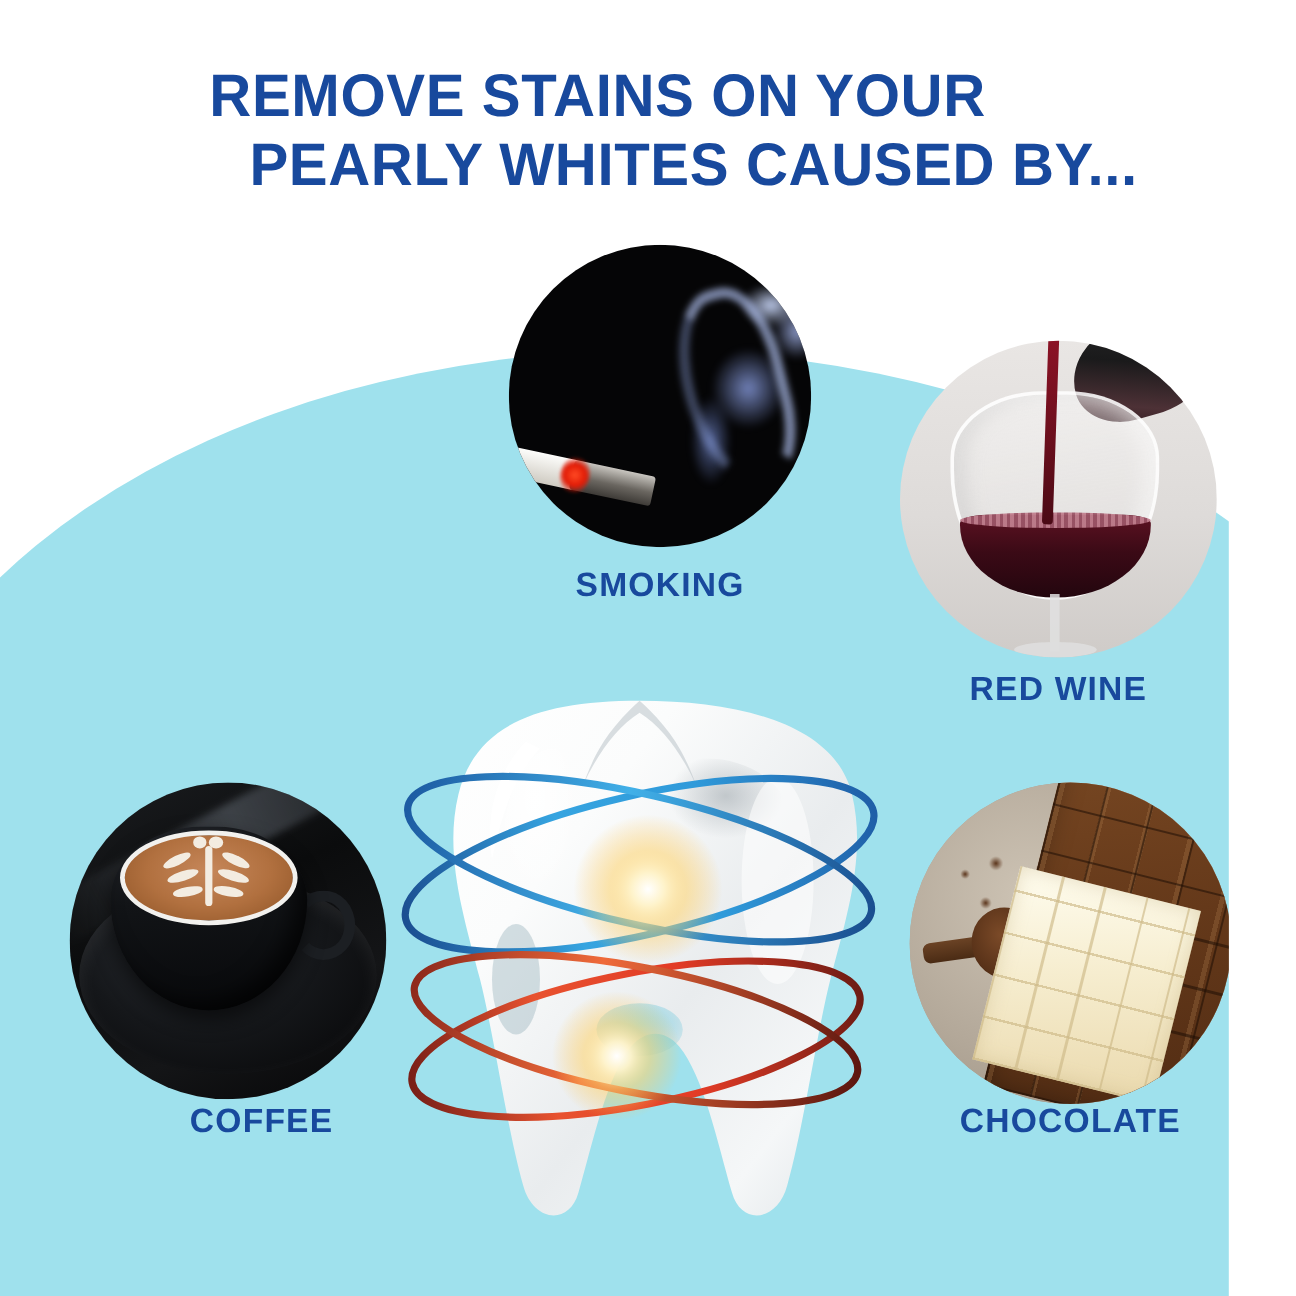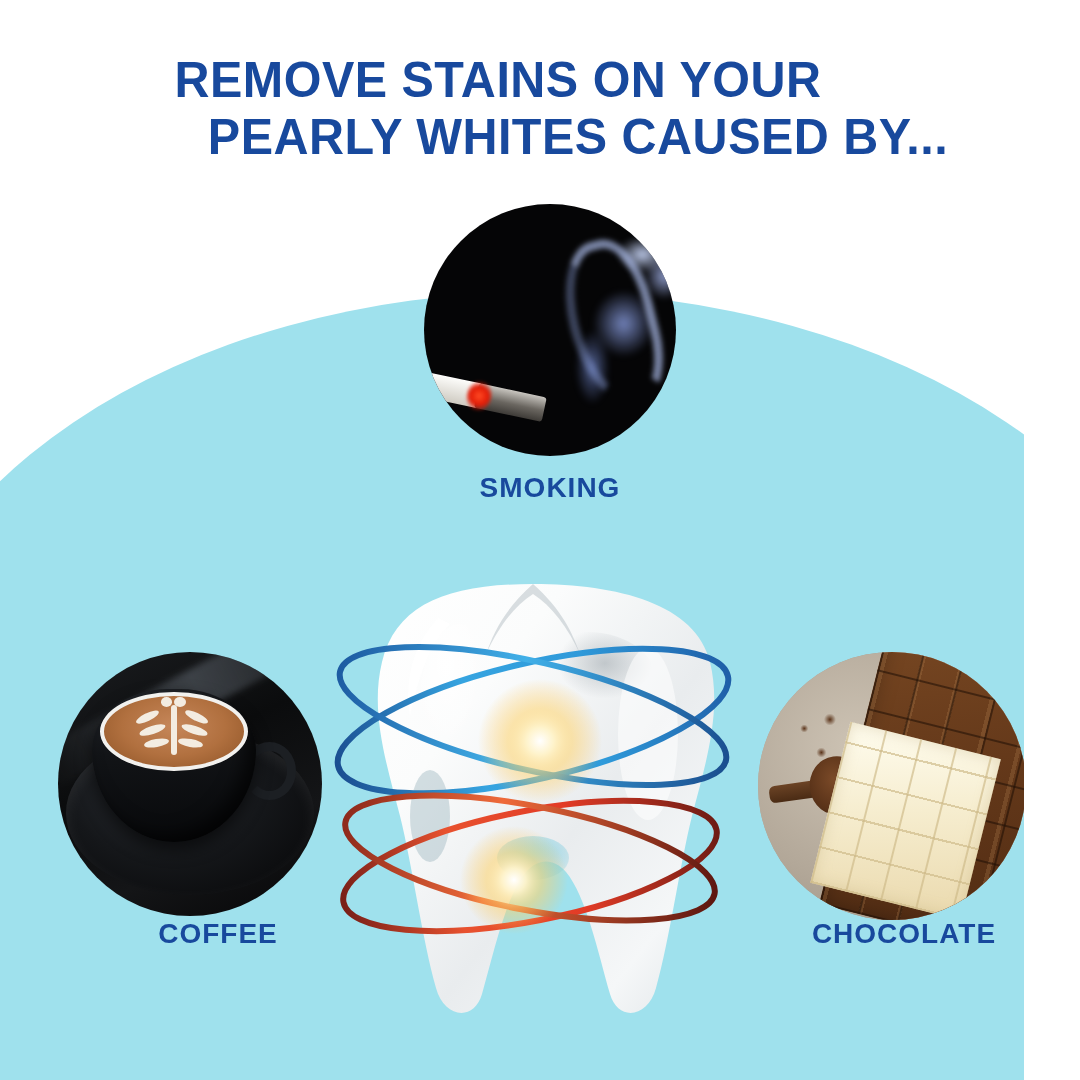--- a/index.html
+++ b/index.html
@@ -58,21 +58,21 @@
   
   #tile-tea       { left:90px;  top:288px; width:272px; height:272px; }
   #tile-tea .cap  { top:282px; }
   #tile-smoking   { left:424px; top:204px; width:252px; height:252px; }
   #tile-smoking .cap { top:268px; }
   #tile-wine      { left:750px; top:284px; width:264px; height:264px; }
   #tile-wine .cap { top:274px; }
   #tile-coffee    { left:58px;  top:652px; width:264px; height:264px; }
   #tile-coffee .cap { top:266px;margin-left:28px; }
   #tile-choc      { left:758px; top:652px; width:268px; height:268px; }
-  #tile-choc .cap { top:266px;margin-left:12px; }
+  #tile-choc .cap { top:266px; }
 
   
   .tea-bg{position:absolute;inset:0;
     background:
       radial-gradient(ellipse 60% 40% at 30% 8%, #cfdce6 0%, rgba(207,220,230,0) 60%),
       linear-gradient(170deg,#b9cbd9 0%,#d4c8a6 22%,#c9a96a 45%,#b8934f 72%,#a57f3e 100%);
   }
   .tea-weave{position:absolute;inset:0;
     background:
       repeating-linear-gradient(48deg, rgba(120,85,35,.45) 0 4px, rgba(226,200,150,.35) 4px 9px),
@@ -222,20 +222,33 @@
       <div class="smk-wisp"></div>
       <div class="smk-cig">
         <div class="smk-filter"></div>
         <div class="smk-ash"></div>
         <div class="smk-ember"></div>
       </div>
     </div>
     <div class="cap">SMOKING</div>
   </div>
 
+  <div class="tile" id="tile-wine">
+    <div class="disc">
+      <div class="wn-bg"></div>
+      <div class="wn-bottle"></div>
+      <div class="wn-glass"></div>
+      <div class="wn-liquid"></div>
+      <div class="wn-foam"></div>
+      <div class="wn-pour"></div>
+      <div class="wn-stem"></div>
+      <div class="wn-foot"></div>
+    </div>
+    <div class="cap">RED WINE</div>
+  </div>
 
   <div class="tile" id="tile-coffee">
     <div class="disc">
       <div class="cf-bg"></div>
       <div class="cf-streak"></div>
       <div class="cf-saucer"></div>
       <div class="cf-handle"></div>
       <div class="cf-cup"></div>
       <div class="cf-crema"></div>
       <div class="cf-art">

